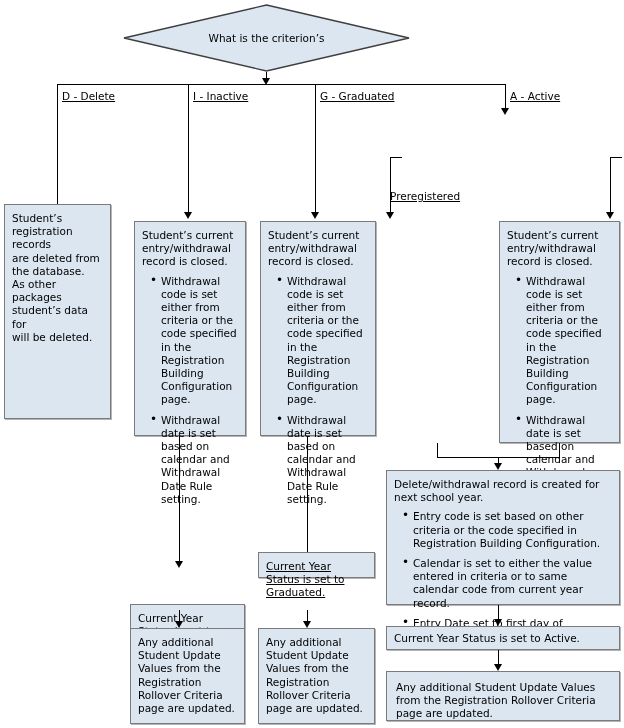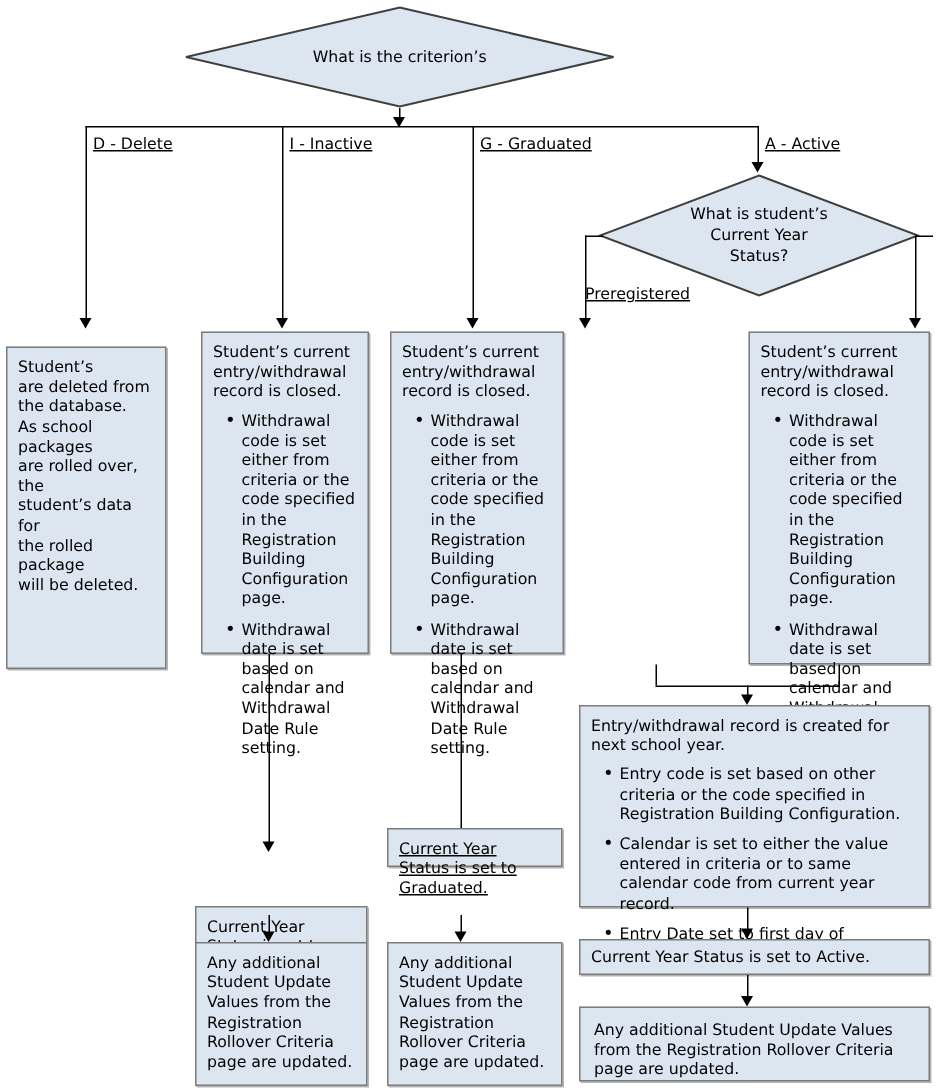--- a/index.html
+++ b/index.html
@@ -105,49 +105,38 @@
   <div class="arrow" style="left:311px;top:212px;"></div>
 
   <div class="ln vln" style="left:505px;top:84px;height:28px;"></div>
   <div class="arrow" style="left:501px;top:108px;"></div>
 
   <span class="brlabel" style="left:62px;top:90px;">D - Delete</span>
   <span class="brlabel" style="left:193px;top:90px;">I - Inactive</span>
   <span class="brlabel" style="left:320px;top:90px;">G - Graduated</span>
   <span class="brlabel" style="left:510px;top:90px;">A - Active</span>
 
-  <div class="diamond" style="left:399px;top:116px;width:214px;height:82px;">
-    <svg class="dshape" viewBox="0 0 214 82" preserveAspectRatio="none">
-      <polygon points="107,1 213,41 107,81 1,41" fill="#dce6f1" stroke="#3f3f3f" stroke-width="1.4"></polygon>
-    </svg>
-    <div class="dtext">
-      <div>What is student’s</div>
-      <div>Current Year</div>
-      <div>Status?</div>
-    </div>
-  </div>
 
   <div class="ln hln" style="left:390px;top:157px;width:12px;"></div>
   <div class="ln vln" style="left:390px;top:157px;height:58px;"></div>
   <div class="arrow" style="left:386px;top:212px;"></div>
   <span class="brlabel" style="left:390px;top:190px;">Preregistered</span>
 
   <div class="ln hln" style="left:610px;top:157px;width:12px;"></div>
   <div class="ln vln" style="left:610px;top:157px;height:58px;"></div>
   <div class="arrow" style="left:606px;top:212px;"></div>
   <span class="brlabel" style="left:578px;top:190px;margin-left:46px;">Active</span>
 
-  <div class="node" style="left:4px;top:231px;width:107px;height:215px;">
+  <div class="node" style="left:4px;top:204px;width:107px;height:215px;">
     <p>Student’s</p>
+    <p>registration records</p>
     <p>are deleted from</p>
     <p>the database.</p>
-    <p>As school packages</p>
-    <p>are rolled over, the</p>
+    <p>As other packages</p>
     <p>student’s data for</p>
-    <p>the rolled package</p>
     <p>will be deleted.</p>
   </div>
 
   <div class="node" style="left:134px;top:221px;width:112px;height:215px;">
     <p>Student’s current entry/withdrawal record is closed.</p>
     <ul>
       <li>Withdrawal code is set either from criteria or the code specified in the Registration Building Configuration page.</li>
       <li>Withdrawal date is set based on calendar and Withdrawal Date Rule setting.</li>
     </ul>
   </div>
@@ -169,21 +158,21 @@
     </ul>
   </div>
 
   <div class="ln vln" style="left:437px;top:443px;height:14px;"></div>
   <div class="ln vln" style="left:559px;top:443px;height:14px;"></div>
   <div class="ln hln" style="left:437px;top:457px;width:123px;"></div>
   <div class="ln vln" style="left:498px;top:457px;height:9px;"></div>
   <div class="arrow" style="left:494px;top:463px;"></div>
 
   <div class="node" style="left:386px;top:470px;width:234px;height:135px;">
-    <p>Entry/withdrawal record is created for next school year.</p>
+    <p>Delete/withdrawal record is created for next school year.</p>
     <ul>
       <li>Entry code is set based on other criteria or the code specified in Registration Building Configuration.</li>
       <li>Calendar is set to either the value entered in criteria or to same calendar code from current year record.</li>
       <li>Entry Date set to first day of calendar.</li>
     </ul>
   </div>
 
   <div class="ln vln" style="left:179px;top:436px;height:128px;"></div>
   <div class="arrow" style="left:175px;top:561px;"></div>
 

